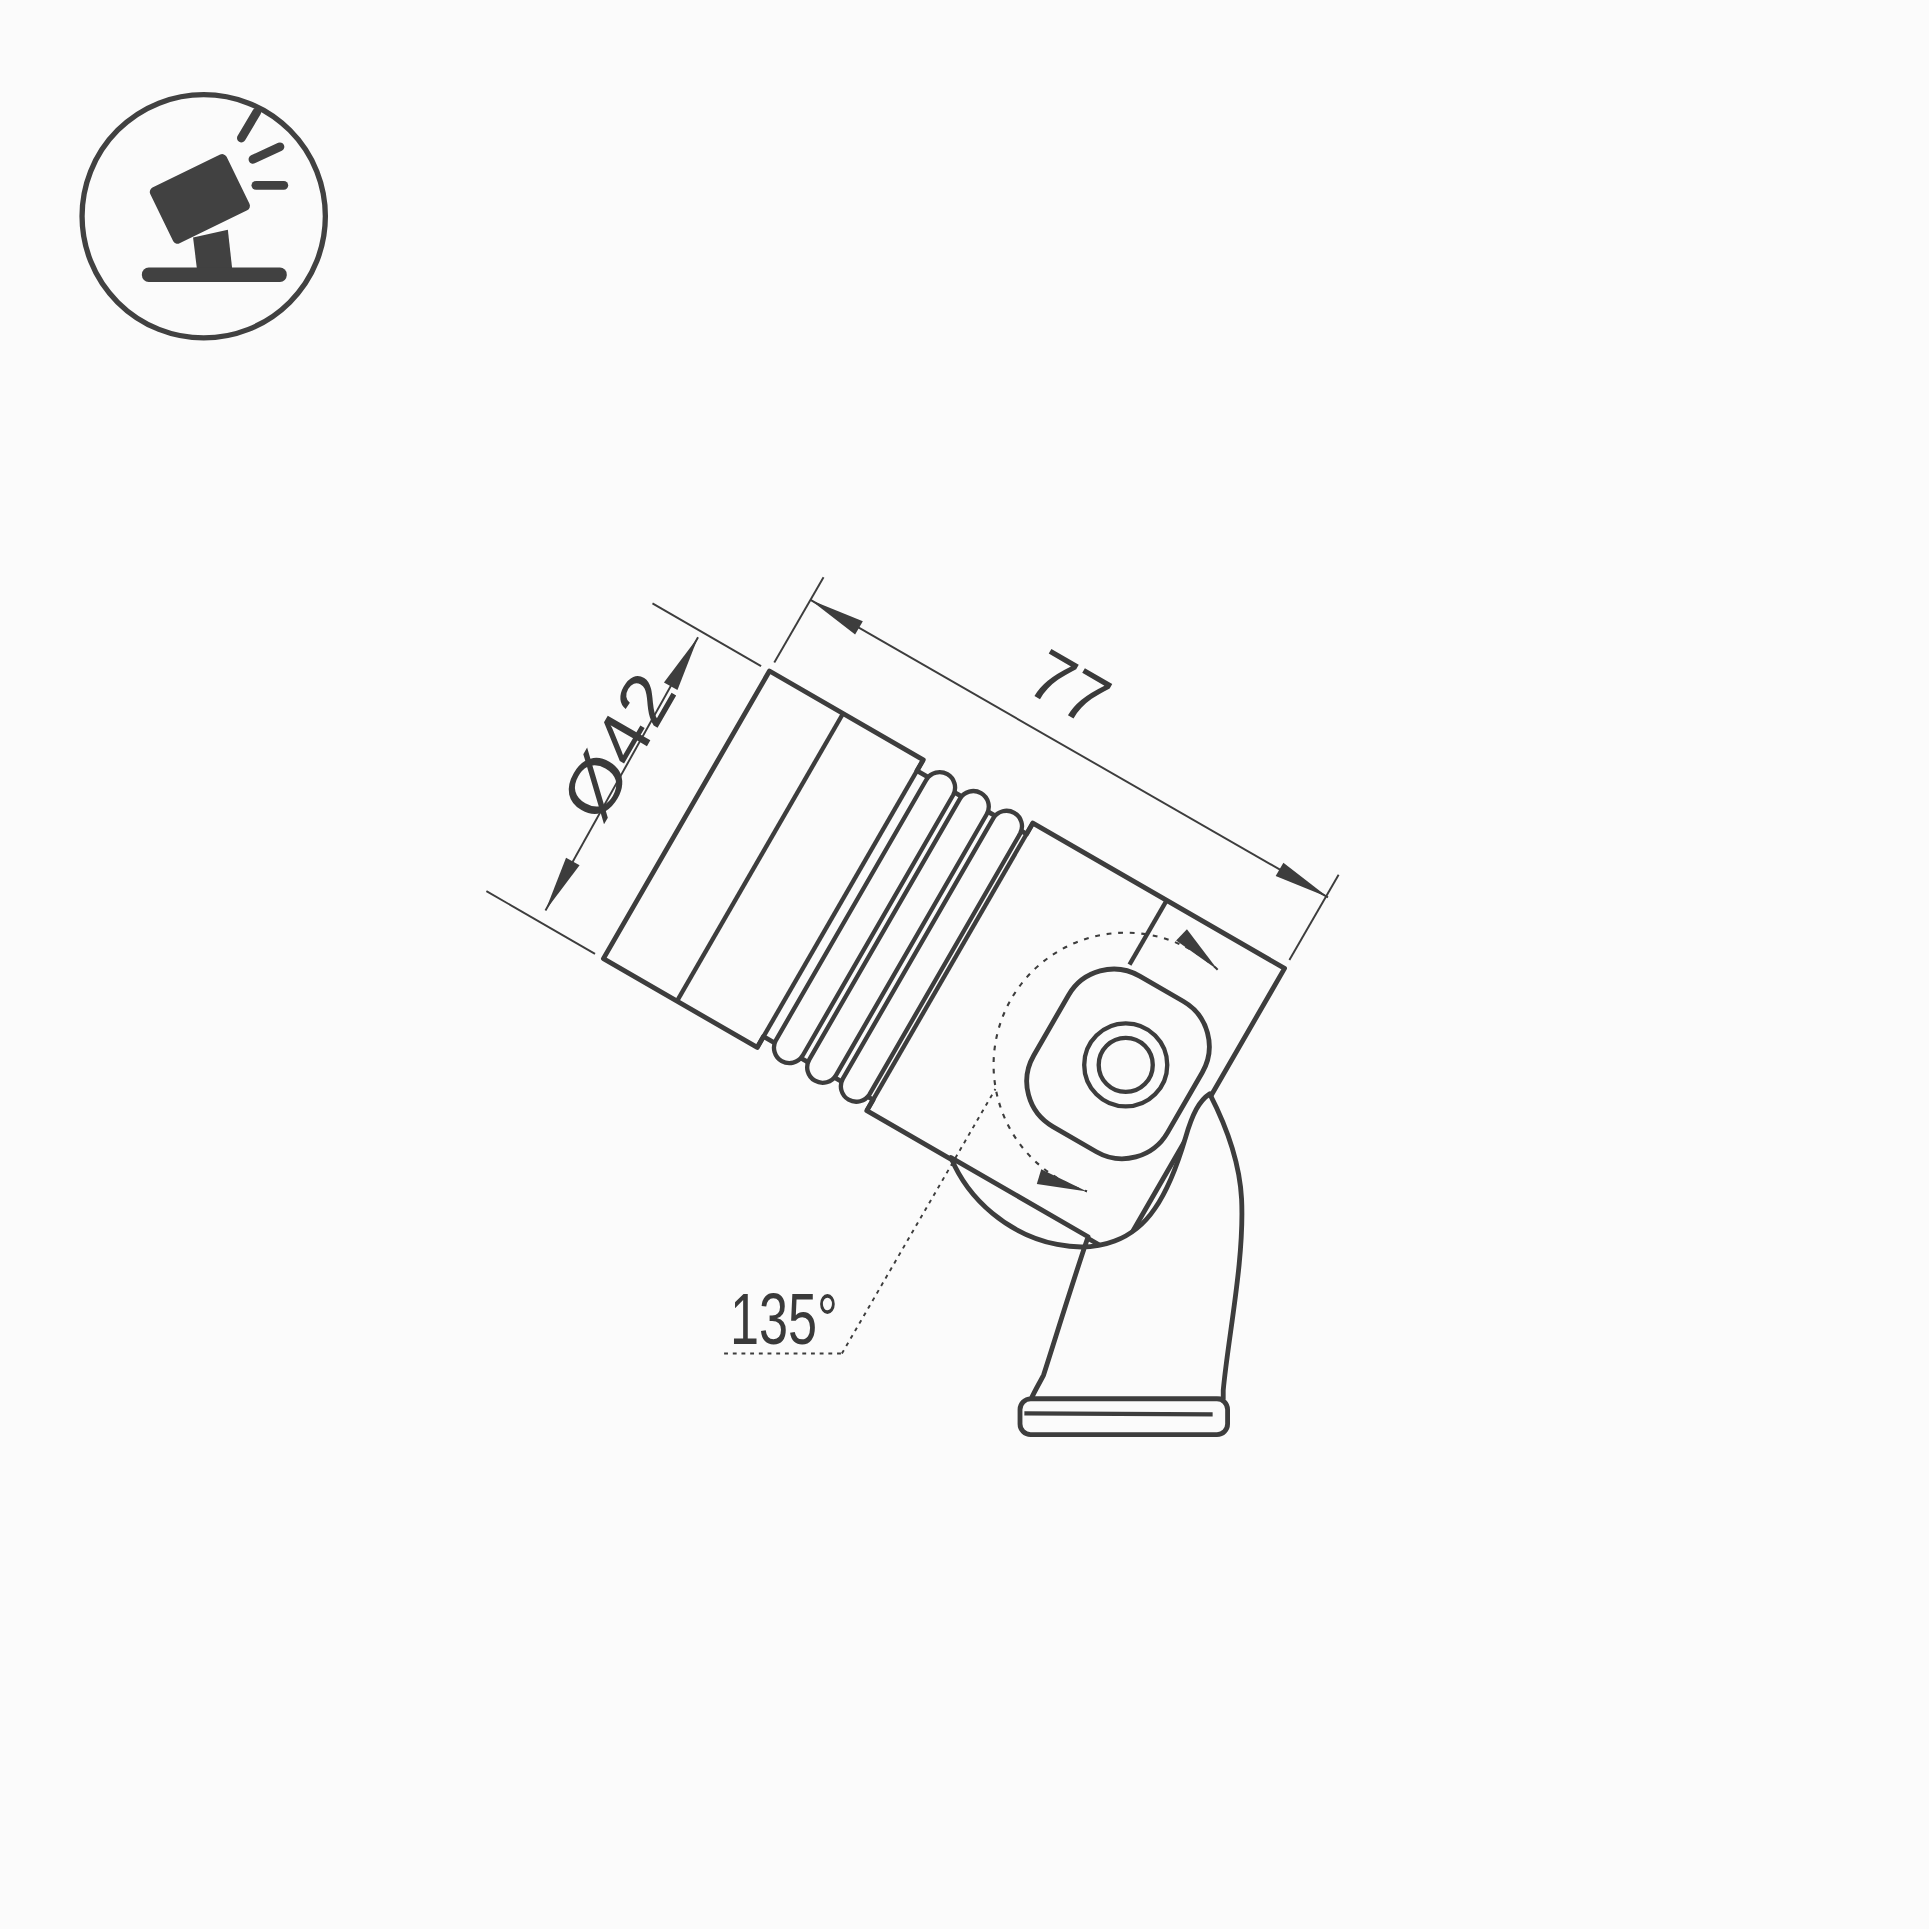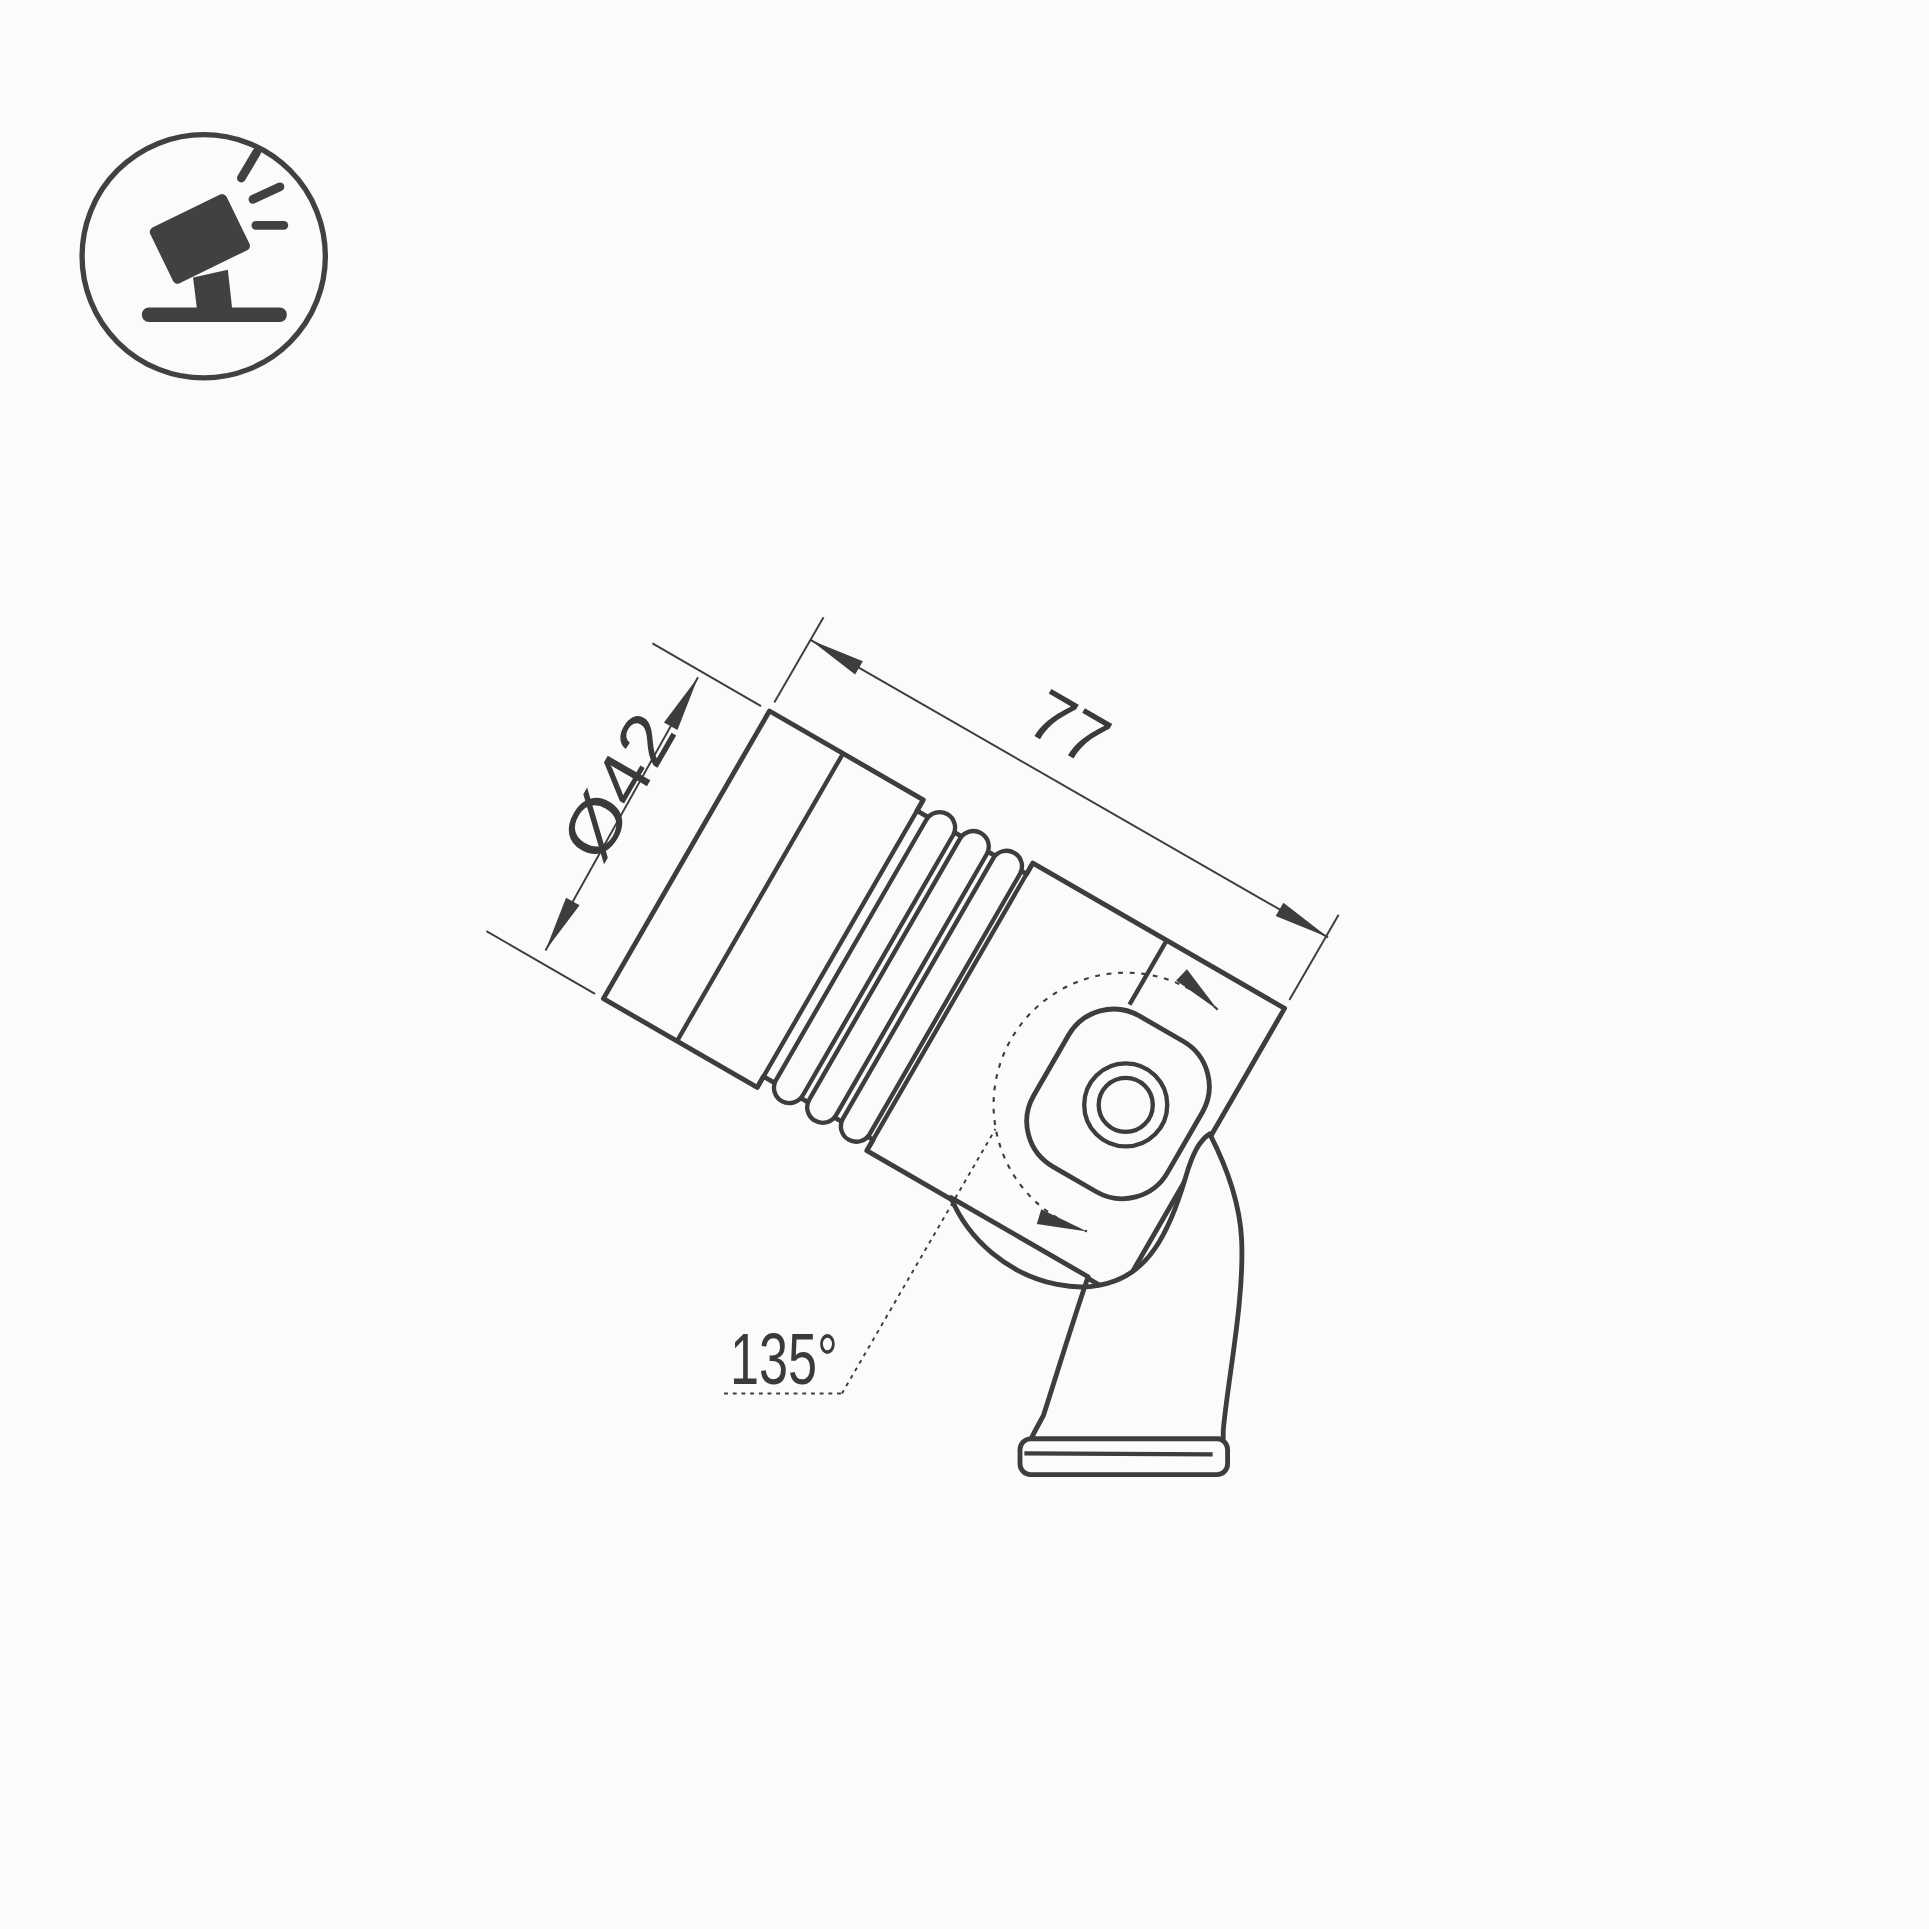--- a/index.html
+++ b/index.html
@@ -2,21 +2,21 @@
 <html><head>
 <meta charset="utf-8">
 <style>
   html,body{margin:0;padding:0;}
   body{
     width:1929px;height:1929px;
     background:#fbfbfb;
     font-family:"Liberation Sans", sans-serif;
     overflow:hidden;
   }
-  #stage{width:1929px;height:1440px;position:relative;margin-top:40px;}
+  #stage{width:1929px;height:1440px;position:relative;}
   svg{display:block;}
   .outline{fill:#fbfbfb;stroke:#3d3d3d;stroke-width:5;stroke-linejoin:round;}
   .inner{fill:none;stroke:#3d3d3d;stroke-width:4.5;stroke-linejoin:round;}
   .finshape{fill:#fbfbfb;stroke:#3d3d3d;stroke-width:4.5;stroke-linejoin:round;}
   .thin{fill:none;stroke:#3d3d3d;stroke-width:2;}
   .dash{fill:none;stroke:#3d3d3d;stroke-width:2.2;stroke-dasharray:5 7;}
   .dashlead{fill:none;stroke:#3d3d3d;stroke-width:2;stroke-dasharray:4 5;}
   .arrow{fill:#3d3d3d;stroke:none;}
   .dimtext{fill:#3a3a3a;font-size:74px;font-weight:400;}
   .iconfill{fill:#414141;stroke:none;}

